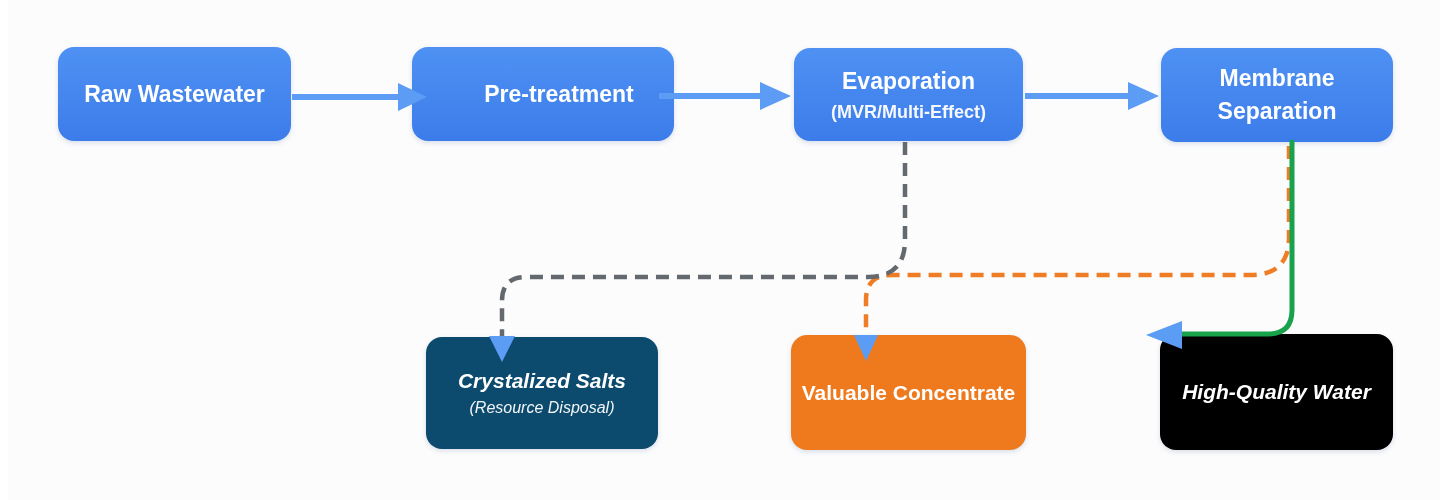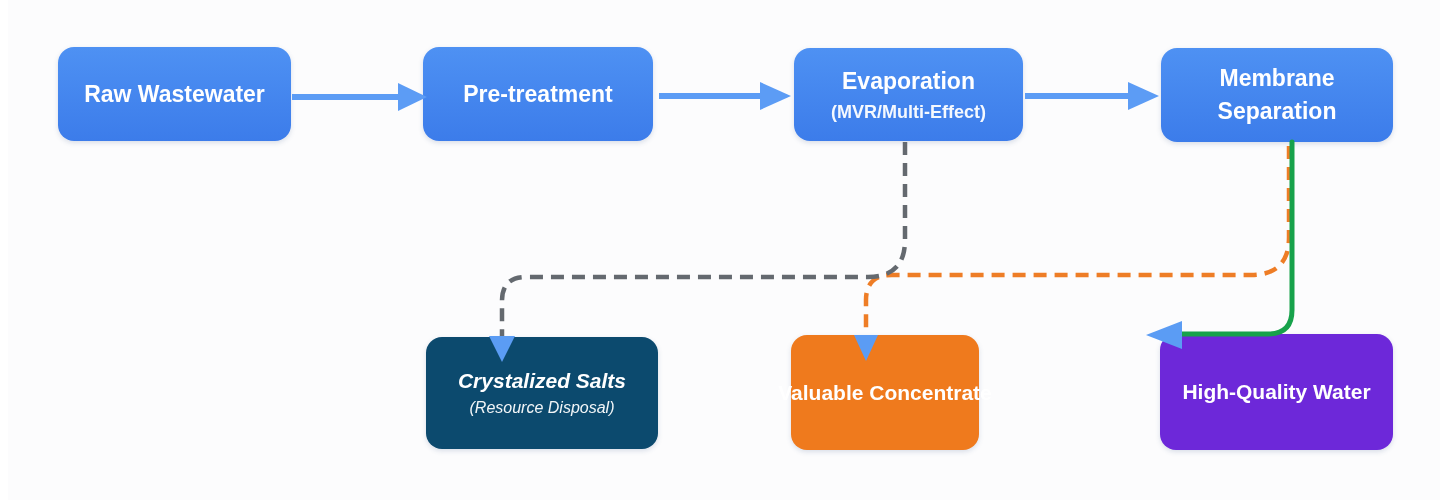--- a/index.html
+++ b/index.html
@@ -15,55 +15,55 @@
     position:absolute;
     border-radius:16px;
     display:flex;flex-direction:column;
     align-items:center;justify-content:center;
     text-align:center;color:#ffffff;
     box-shadow:0 2px 5px rgba(60,90,140,0.18);
   }
   .node--blue{background:linear-gradient(180deg,#4e91f3 0%,#3c7cea 100%);}
   .node--gray{background:#0c4a6e;font-style:italic;}
   .node--orange{background:#ef7a1d;}
-  .node--green{background:#6d28d9;}
+  .node--green{background:#000000;font-style:italic;}
   .node-title{font-weight:700;font-size:23px;line-height:1.42;padding:0 10px;}
   .node-title--sm{font-size:21px;line-height:1.3;white-space:nowrap;}
   .node-sub{font-size:16px;line-height:1.35;margin-top:3px;color:rgba(255,255,255,0.95);}
   .node-sub--semibold{font-weight:600;font-size:18px;}
   .connectors{position:absolute;left:0;top:0;pointer-events:none;}
 </style>
 </head>
 <body>
 
 <div class="canvas">
 
   <div class="node node--blue" style="left:50px;top:47px;width:233px;height:94px;">
     <div class="node-title">Raw Wastewater</div>
   </div>
 
-  <div class="node node--blue" style="left:415px;top:47px;width:230px;height:94px;">
+  <div class="node node--blue" style="left:404px;top:47px;width:230px;height:94px;padding-left:32px;">
     <div class="node-title">Pre-treatment</div>
   </div>
 
   <div class="node node--blue" style="left:786px;top:48px;width:229px;height:93px;">
     <div class="node-title">Evaporation</div>
     <div class="node-sub node-sub--semibold">(MVR/Multi-Effect)</div>
   </div>
 
   <div class="node node--blue" style="left:1153px;top:48px;width:232px;height:94px;">
     <div class="node-title">Membrane Separation</div>
   </div>
 
   <div class="node node--gray" style="left:418px;top:337px;width:232px;height:112px;">
     <div class="node-title node-title--sm">Crystalized Salts</div>
     <div class="node-sub">(Resource Disposal)</div>
   </div>
 
-  <div class="node node--orange" style="left:783px;top:335px;width:188px;height:115px;">
+  <div class="node node--orange" style="left:783px;top:335px;width:235px;height:115px;">
     <div class="node-title node-title--sm">Valuable Concentrate</div>
   </div>
 
   <div class="node node--green" style="left:1152px;top:334px;width:233px;height:116px;">
     <div class="node-title node-title--sm">High-Quality Water</div>
   </div>
 
   <svg class="connectors" width="1440" height="500" viewBox="0 0 1440 500">
 
     <line x1="284" y1="97" x2="390" y2="97" stroke="#5C9CF5" stroke-width="6"></line>

